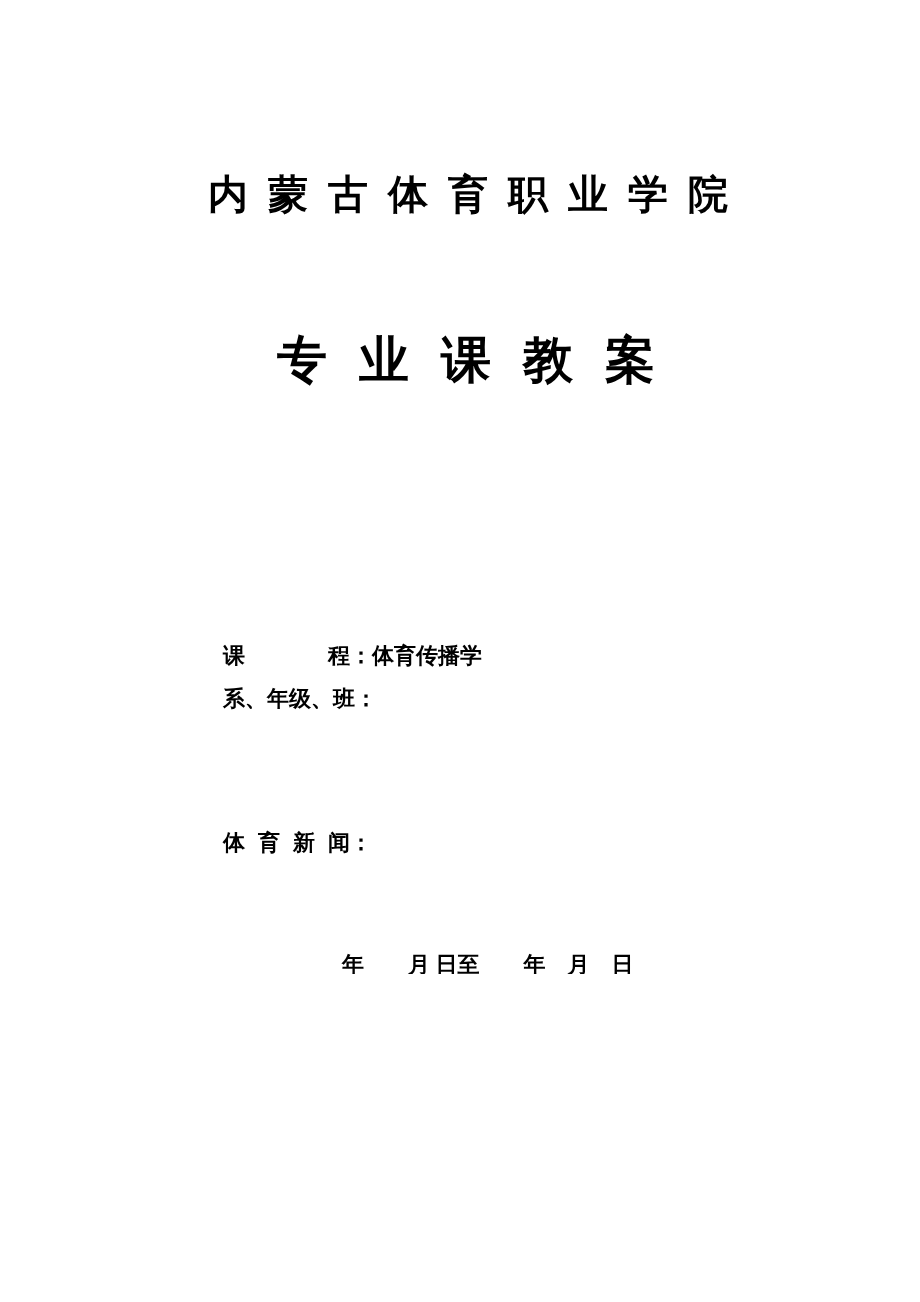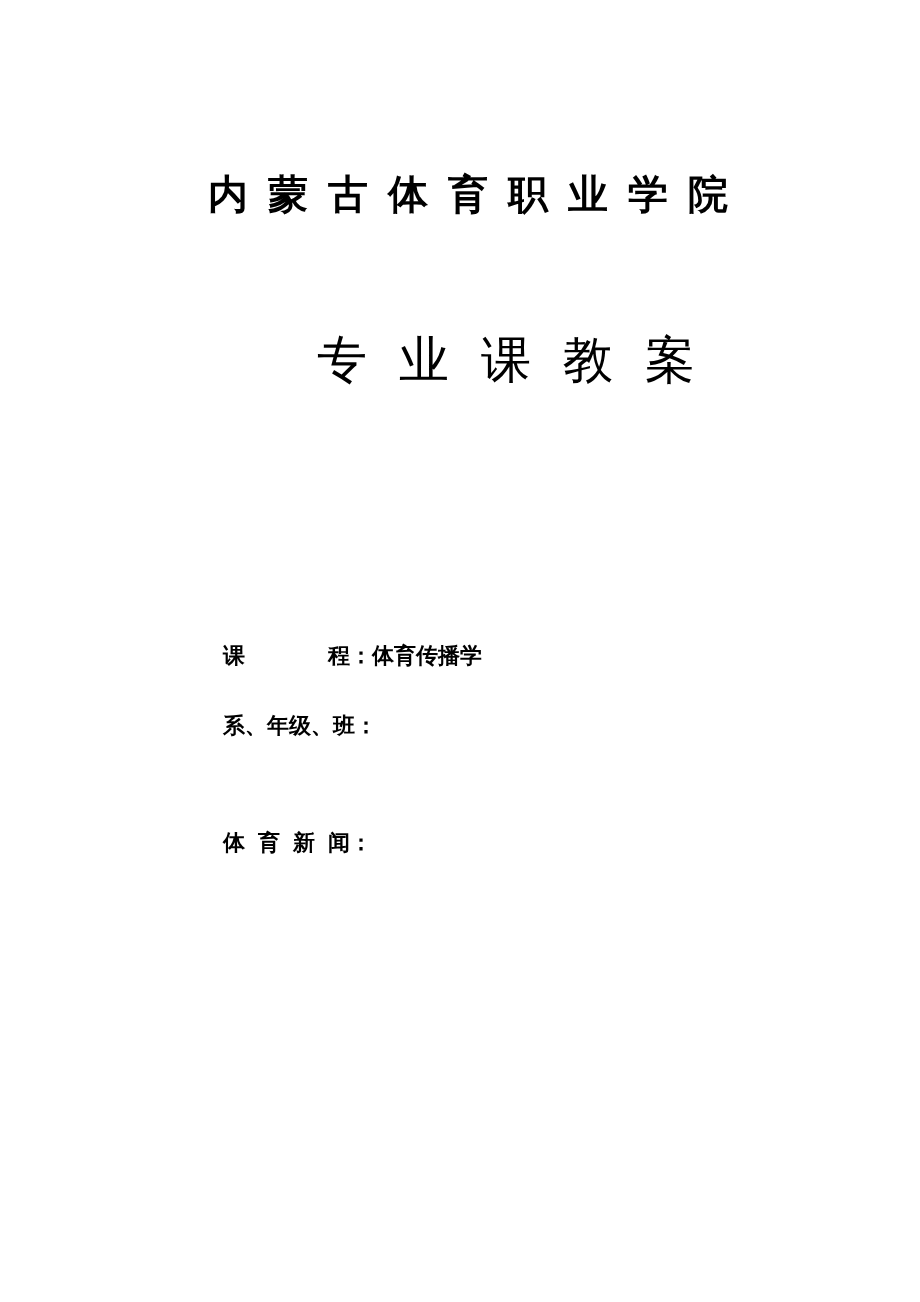--- a/index.html
+++ b/index.html
@@ -24,44 +24,43 @@
     font-weight: 700;
     letter-spacing: 20px;
     white-space: nowrap;
   }
   .doc-subtitle {
     position: absolute;
     left: 277px;
     top: 330px;
     font-size: 50px;
     line-height: 60px;
-    font-weight: 400;
+    font-weight: 700;
     letter-spacing: 32px;
     white-space: nowrap;
-    margin-left: 40px;
   }
   .field-row {
     position: absolute;
     left: 223px;
     font-size: 22px;
     line-height: 26px;
     font-weight: 700;
     white-space: nowrap;
   }
   .field-row .field-label {
     display: inline-block;
     vertical-align: bottom;
   }
   .field-row .field-label.justified {
     width: 127px;
     text-align: justify;
     text-align-last: justify;
   }
   .row-0 { top: 643px; }
-  .row-1 { top: 713px; }
+  .row-1 { top: 686px; }
   .row-2 { top: 769px; }
   .row-3 { top: 830px; }
   .colon { display: inline; }
   .field-value { display: inline; }
   .date-line {
     position: absolute;
     left: 342px;
     top: 952px;
     font-size: 22px;
     line-height: 26px;
@@ -95,16 +94,17 @@
 
   <div class="field-row row-1">
     <span class="field-label">系、年级、班</span><span class="colon">：</span><span class="field-value"></span>
   </div>
 
 
   <div class="field-row row-3">
     <span class="field-label justified">体育新闻</span><span class="colon">：</span><span class="field-value"></span>
   </div>
 
+  <div class="date-line">年　　月 日至　　年　月　日</div>
 
   <div class="page-number">1</div>
 
 </div>
 
 </body></html>

